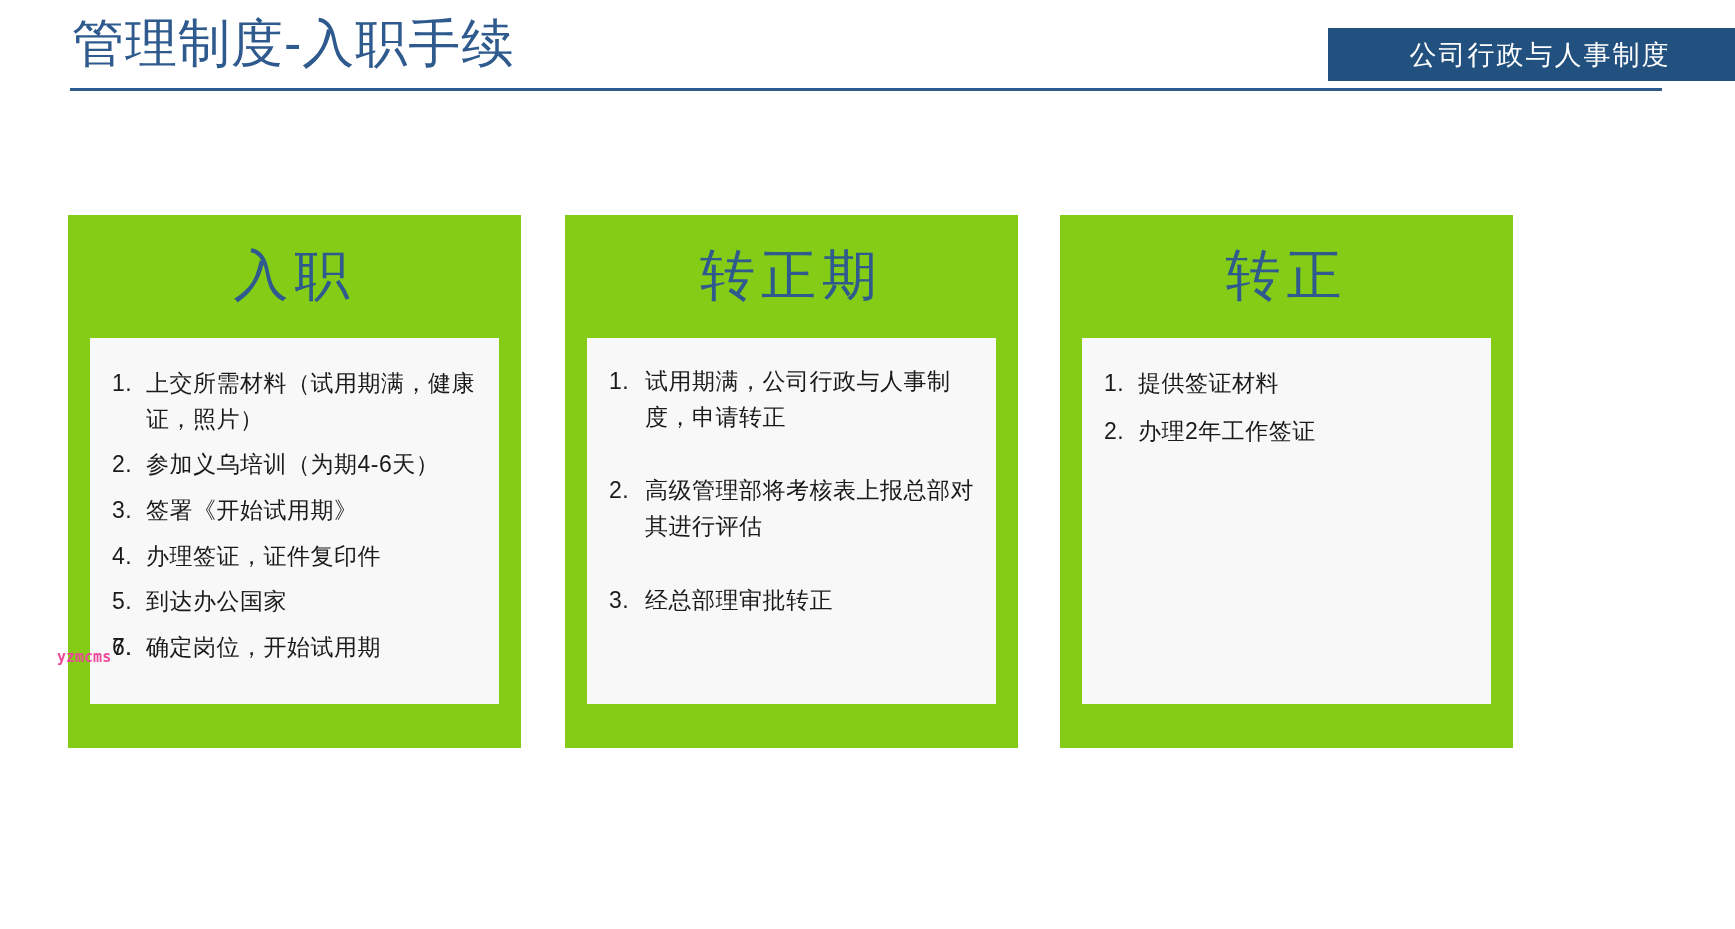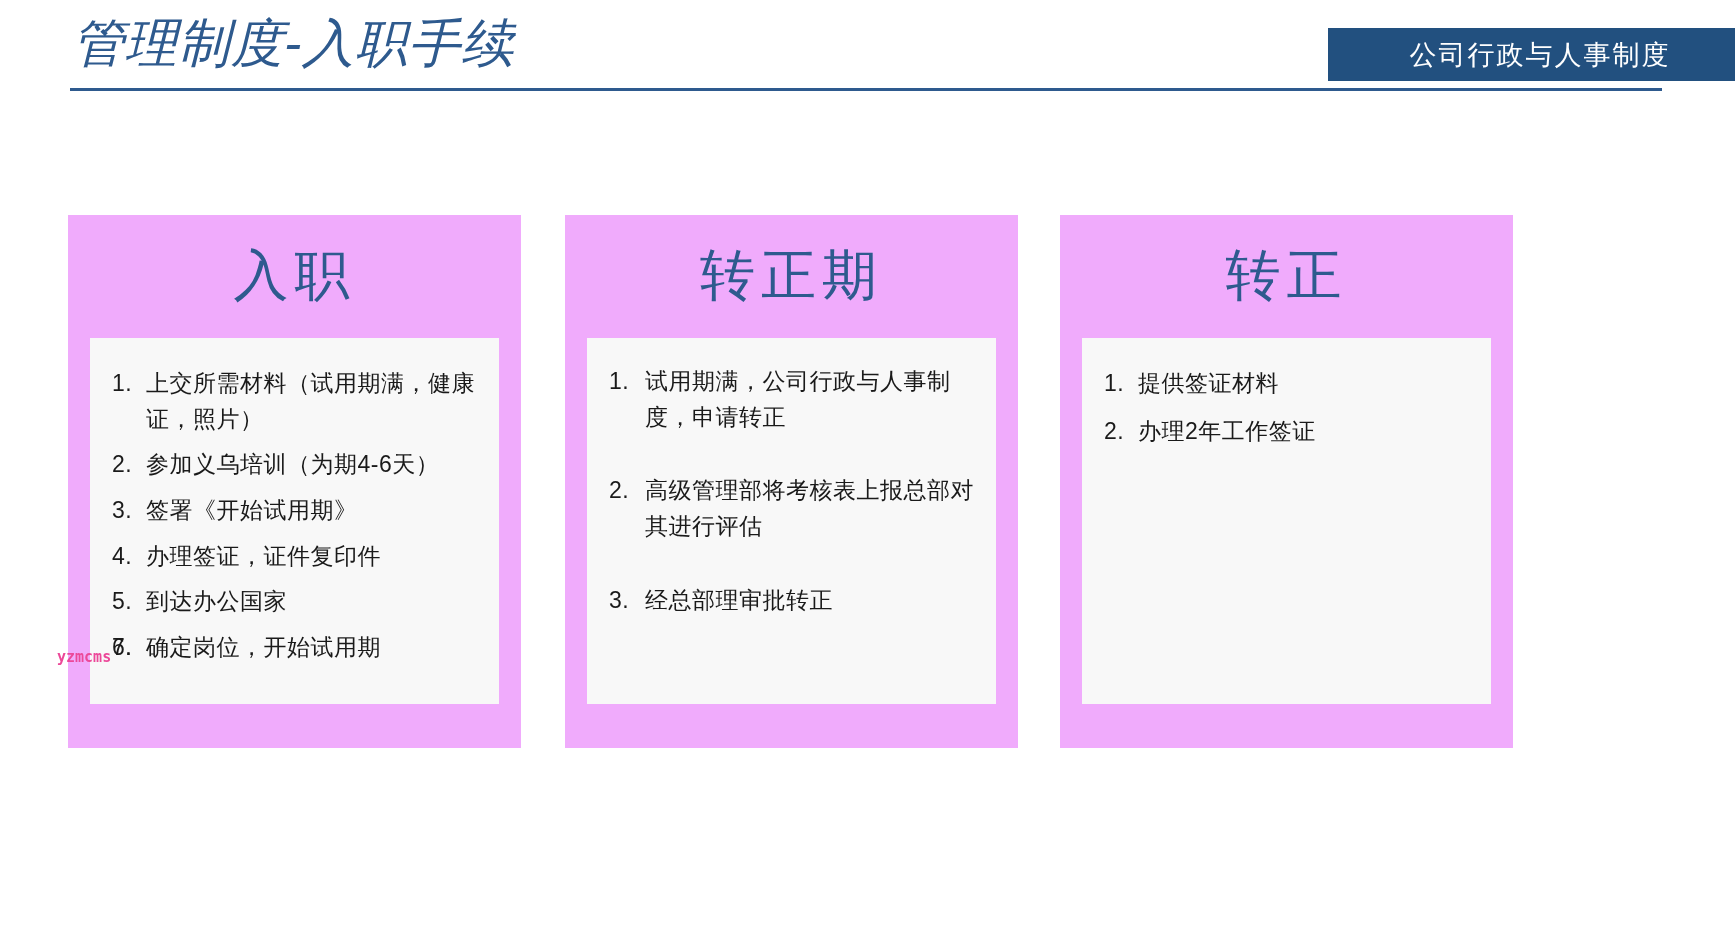--- a/index.html
+++ b/index.html
@@ -23,21 +23,20 @@
   .slide-title {
     position: absolute;
     left: 72px;
     top: 12px;
     font-size: 52px;
     line-height: 1.2;
     font-weight: 400;
     color: #2e5a8e;
     letter-spacing: 1px;
     white-space: nowrap;
-    font-style: italic;
   }
 
   .title-rule {
     position: absolute;
     left: 70px;
     top: 88px;
     width: 1592px;
     height: 3px;
     background: #2e5a8e;
   }
@@ -68,21 +67,21 @@
     top: 0;
     width: 1735px;
     height: 929px;
   }
 
   .column {
     position: absolute;
     top: 215px;
     width: 453px;
     height: 533px;
-    background: #f0abfc;
+    background: #84cc16;
   }
 
   .column.col-1 { left: 68px; }
   .column.col-2 { left: 565px; }
   .column.col-3 { left: 1060px; }
 
   .column-heading {
     position: absolute;
     left: 0;
     top: 30px;

